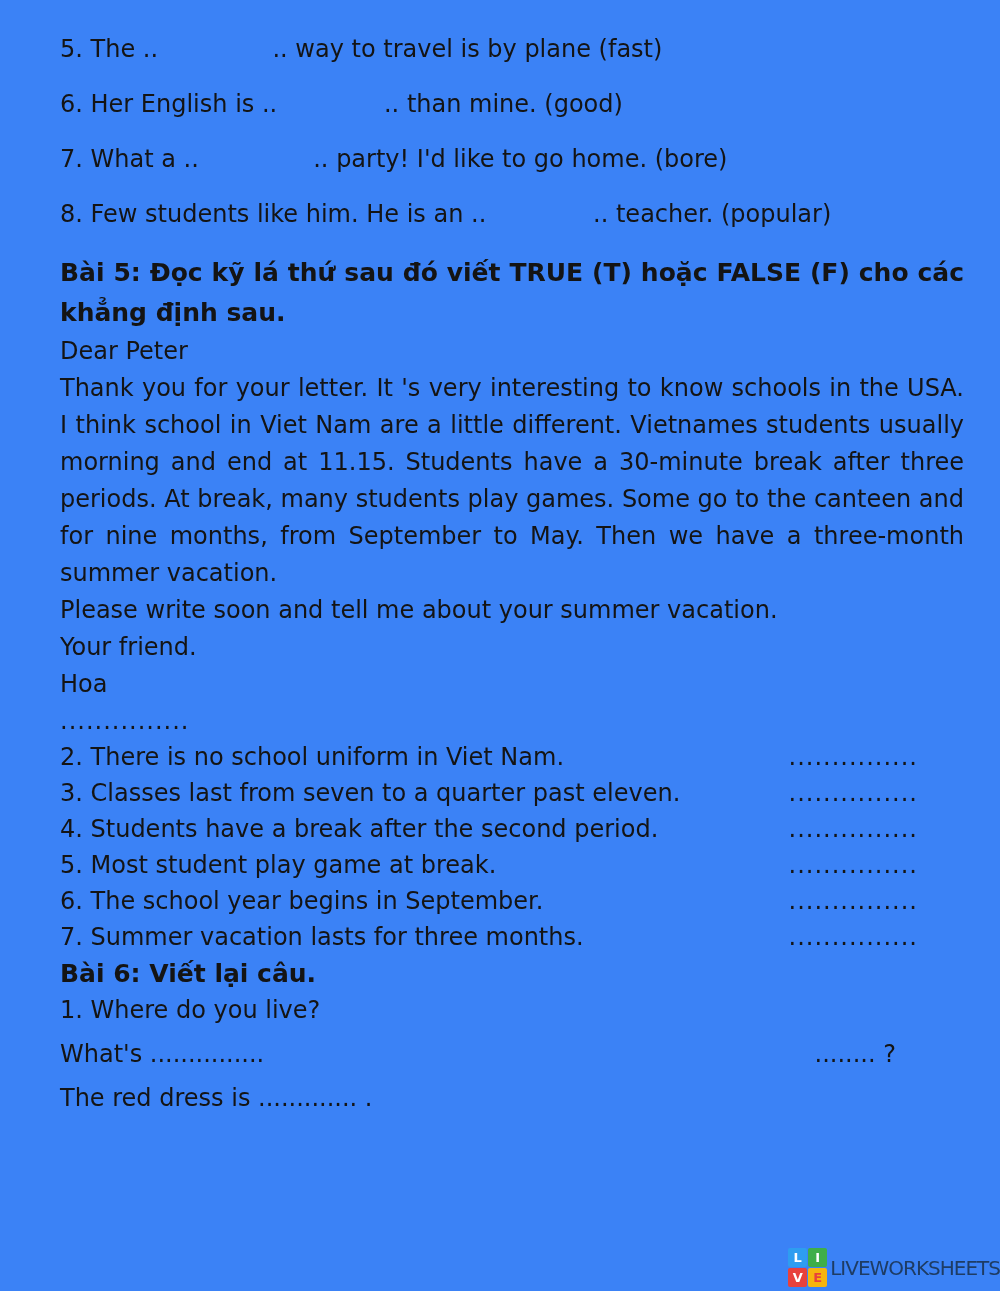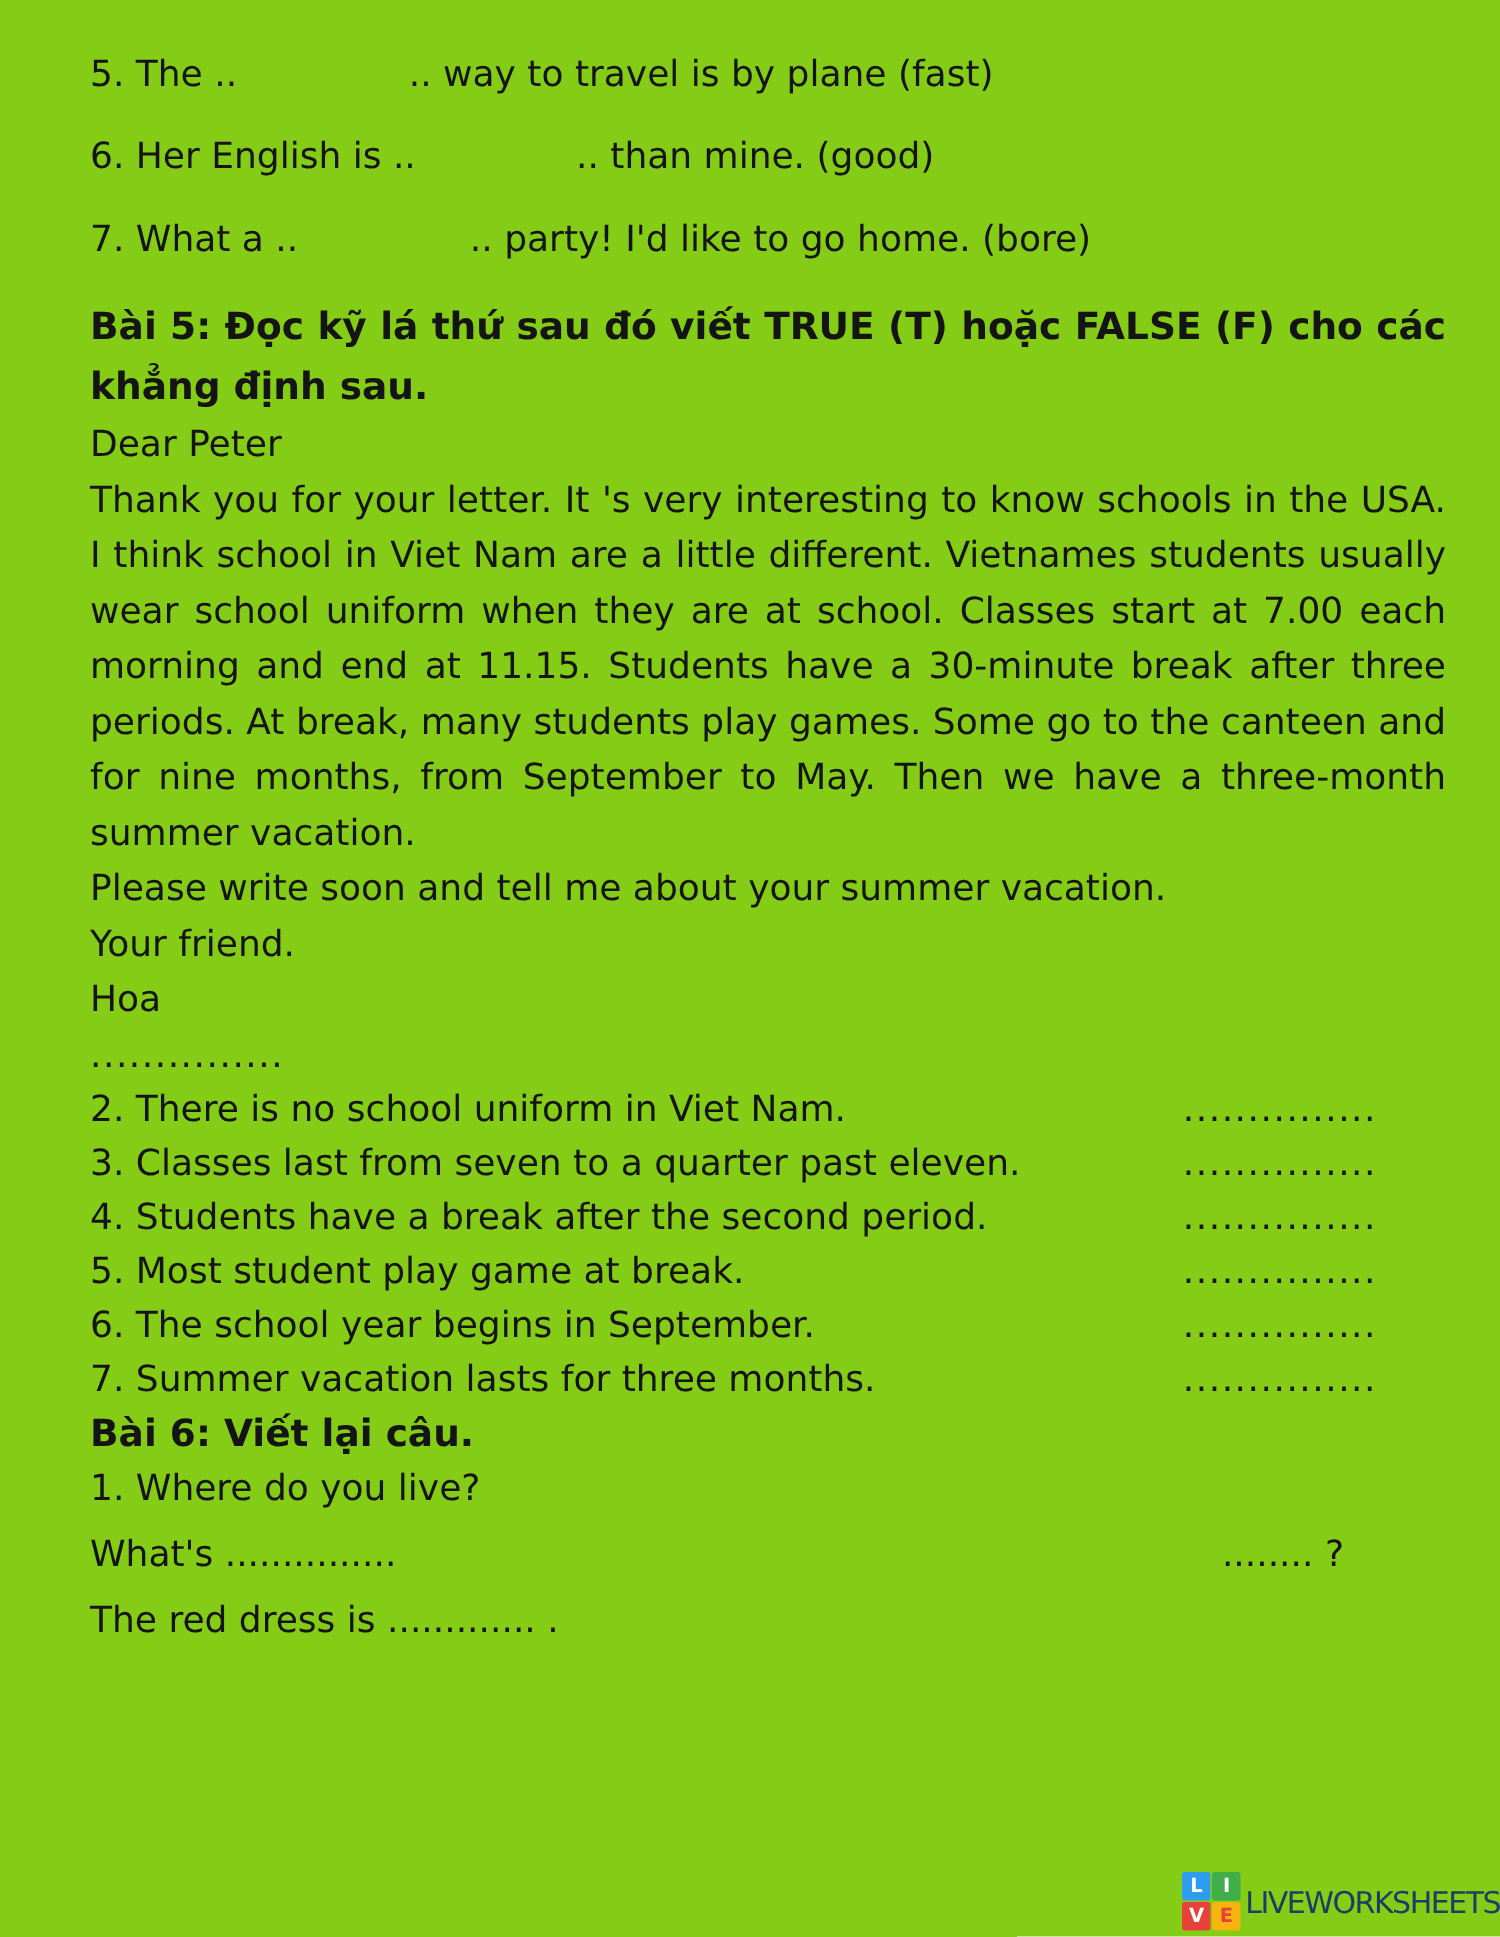--- a/index.html
+++ b/index.html
@@ -1,21 +1,21 @@
 <!DOCTYPE html>
 <html><head>
 <meta charset="utf-8">
 <style>
   html, body { margin: 0; padding: 0; background: #ffffff; }
   .page {
     position: relative;
     width: 1000px;
     height: 1291px;
     margin: 0 auto;
-    background: #84cc16;
+    background: #3b82f6;
     box-sizing: border-box;
     padding: 33px 36px 0 60px;
     font-family: "DejaVu Sans", sans-serif;
     color: #141414;
     overflow: hidden;
   }
   .ex4-item {
     font-size: 24px;
     line-height: 32px;
     margin-bottom: 23px;
@@ -107,28 +107,28 @@
   }
 </style>
 </head>
 <body>
 
 <div class="page">
 
   <div class="ex4-item">5. The ..               .. way to travel is by plane (fast)</div>
   <div class="ex4-item">6. Her English is ..              .. than mine. (good)</div>
   <div class="ex4-item">7. What a ..               .. party! I'd like to go home. (bore)</div>
+  <div class="ex4-item">8. Few students like him. He is an ..              .. teacher. (popular)</div>
 
   <div class="heading justify-stretch">Bài 5: Đọc kỹ lá thứ sau đó viết TRUE (T) hoặc FALSE (F) cho các</div>
   <div class="heading">khẳng định sau.</div>
 
   <div class="body-line">Dear Peter</div>
   <div class="letter-line just">Thank you for your letter. It 's very interesting to know schools in the USA.</div>
   <div class="letter-line just">I think school in Viet Nam are a little different. Vietnames students usually</div>
-  <div class="letter-line just">wear school uniform when they are at school. Classes start at 7.00 each</div>
   <div class="letter-line just">morning and end at 11.15. Students have a 30-minute break after three</div>
   <div class="letter-line just">periods. At break, many students play games. Some go to the canteen and</div>
   <div class="letter-line just">for nine months, from September to May. Then we have a three-month</div>
   <div class="letter-line">summer vacation.</div>
   <div class="body-line">Please write soon and tell me about your summer vacation.</div>
   <div class="body-line">Your friend.</div>
   <div class="body-line">Hoa</div>
 
   <div class="statement-row">
     <span class="dots">...............</span>

